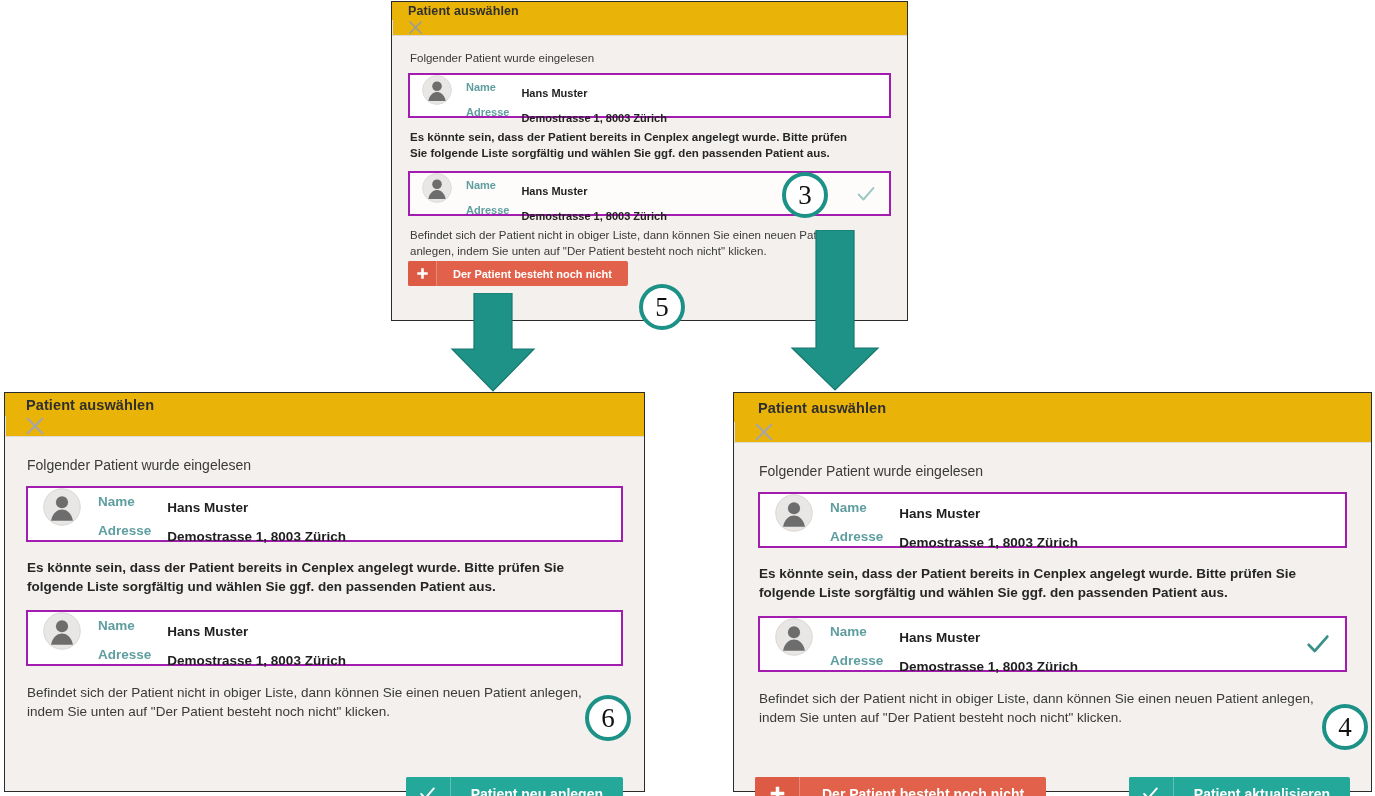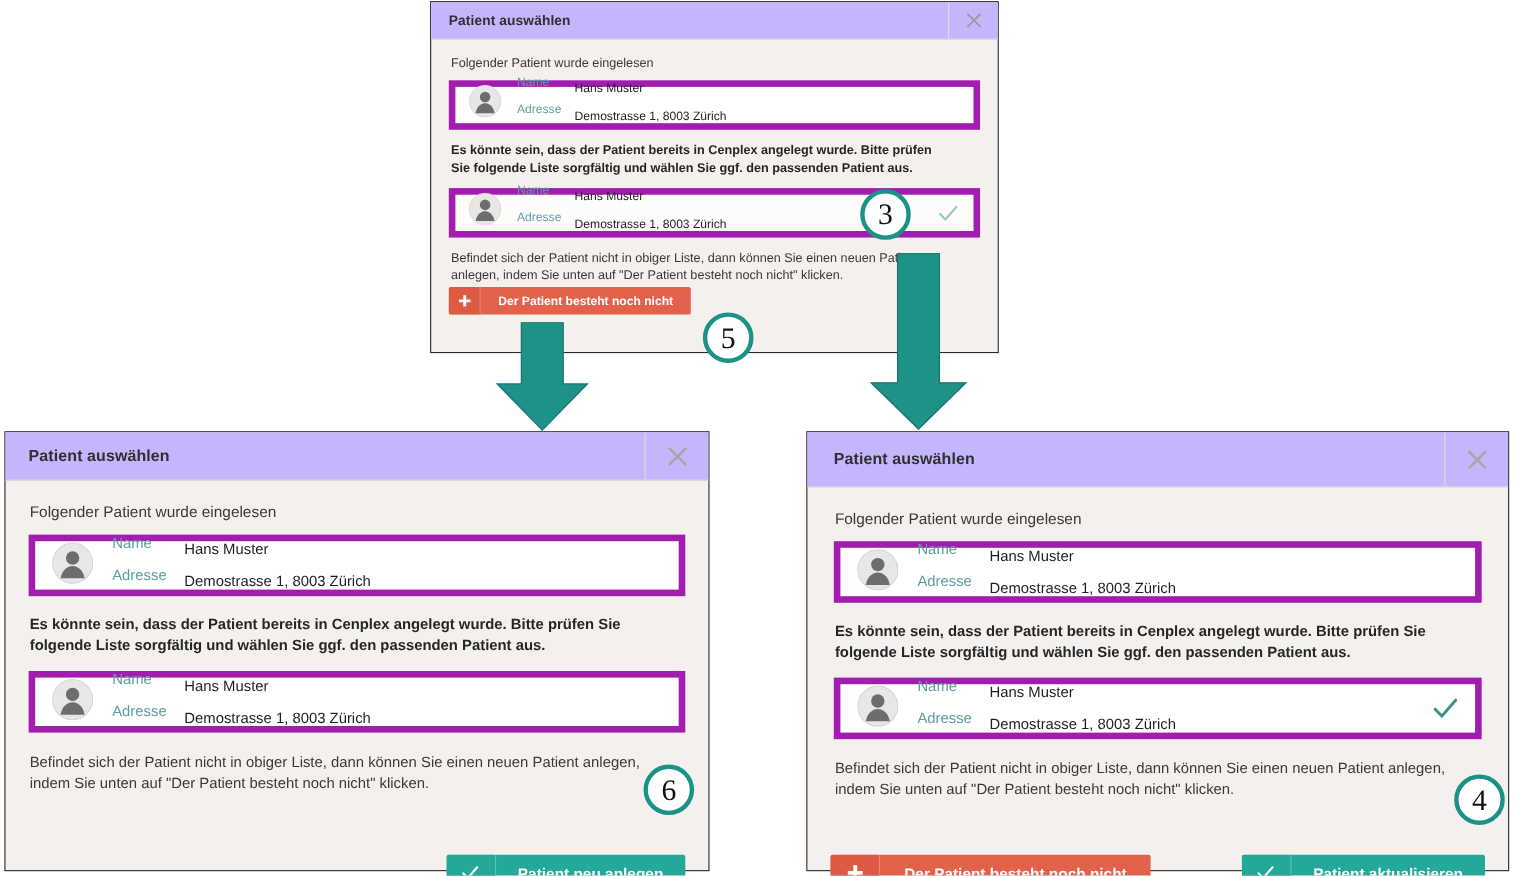--- a/index.html
+++ b/index.html
@@ -18,23 +18,24 @@
   
   .dialog {
     position: absolute;
     box-sizing: border-box;
     border: 1px solid #2b2b2b;
     background: #f3f0ed;
   }
   .dlg-header {
     display: flex;
     align-items: stretch;
-    background: #c4b5fd;
+    background: #eab308;
     border-bottom: 1px solid #dddad7;
     box-sizing: border-box;
+    flex-direction: column;
   }
   .dlg-title {
     flex: 1 1 auto;
     display: flex;
     align-items: center;
     color: #2f2f2f;
     font-weight: bold;
     letter-spacing: .1px;
     white-space: nowrap;
   }
@@ -55,25 +56,26 @@
     box-sizing: border-box;
   }
 
   .lead-text { color: #3a3a3a; }
   .bold-text { color: #262626; font-weight: bold; }
   .note-text { color: #3a3a3a; }
 
   
   .pcard {
     background: #ffffff;
-    border: 6px solid #a21caf;
-    box-sizing: border-box;
-    display: flex;
-    align-items: flex-end;
+    border: 2px solid #a21caf;
+    box-sizing: border-box;
+    display: flex;
+    align-items: flex-start;
     position: relative;
+    font-weight: bold;
   }
   .pcard.sel { background: #fdfcfb; }
   .avatar { flex: 0 0 auto; display:block; }
   .pfields {
     display: grid;
     grid-template-columns: auto auto;
     align-items: center;
   }
   .plabel { color: #5f9ea0; }
   .pvalue { color: #1f1f1f; margin-top: 12px; }

